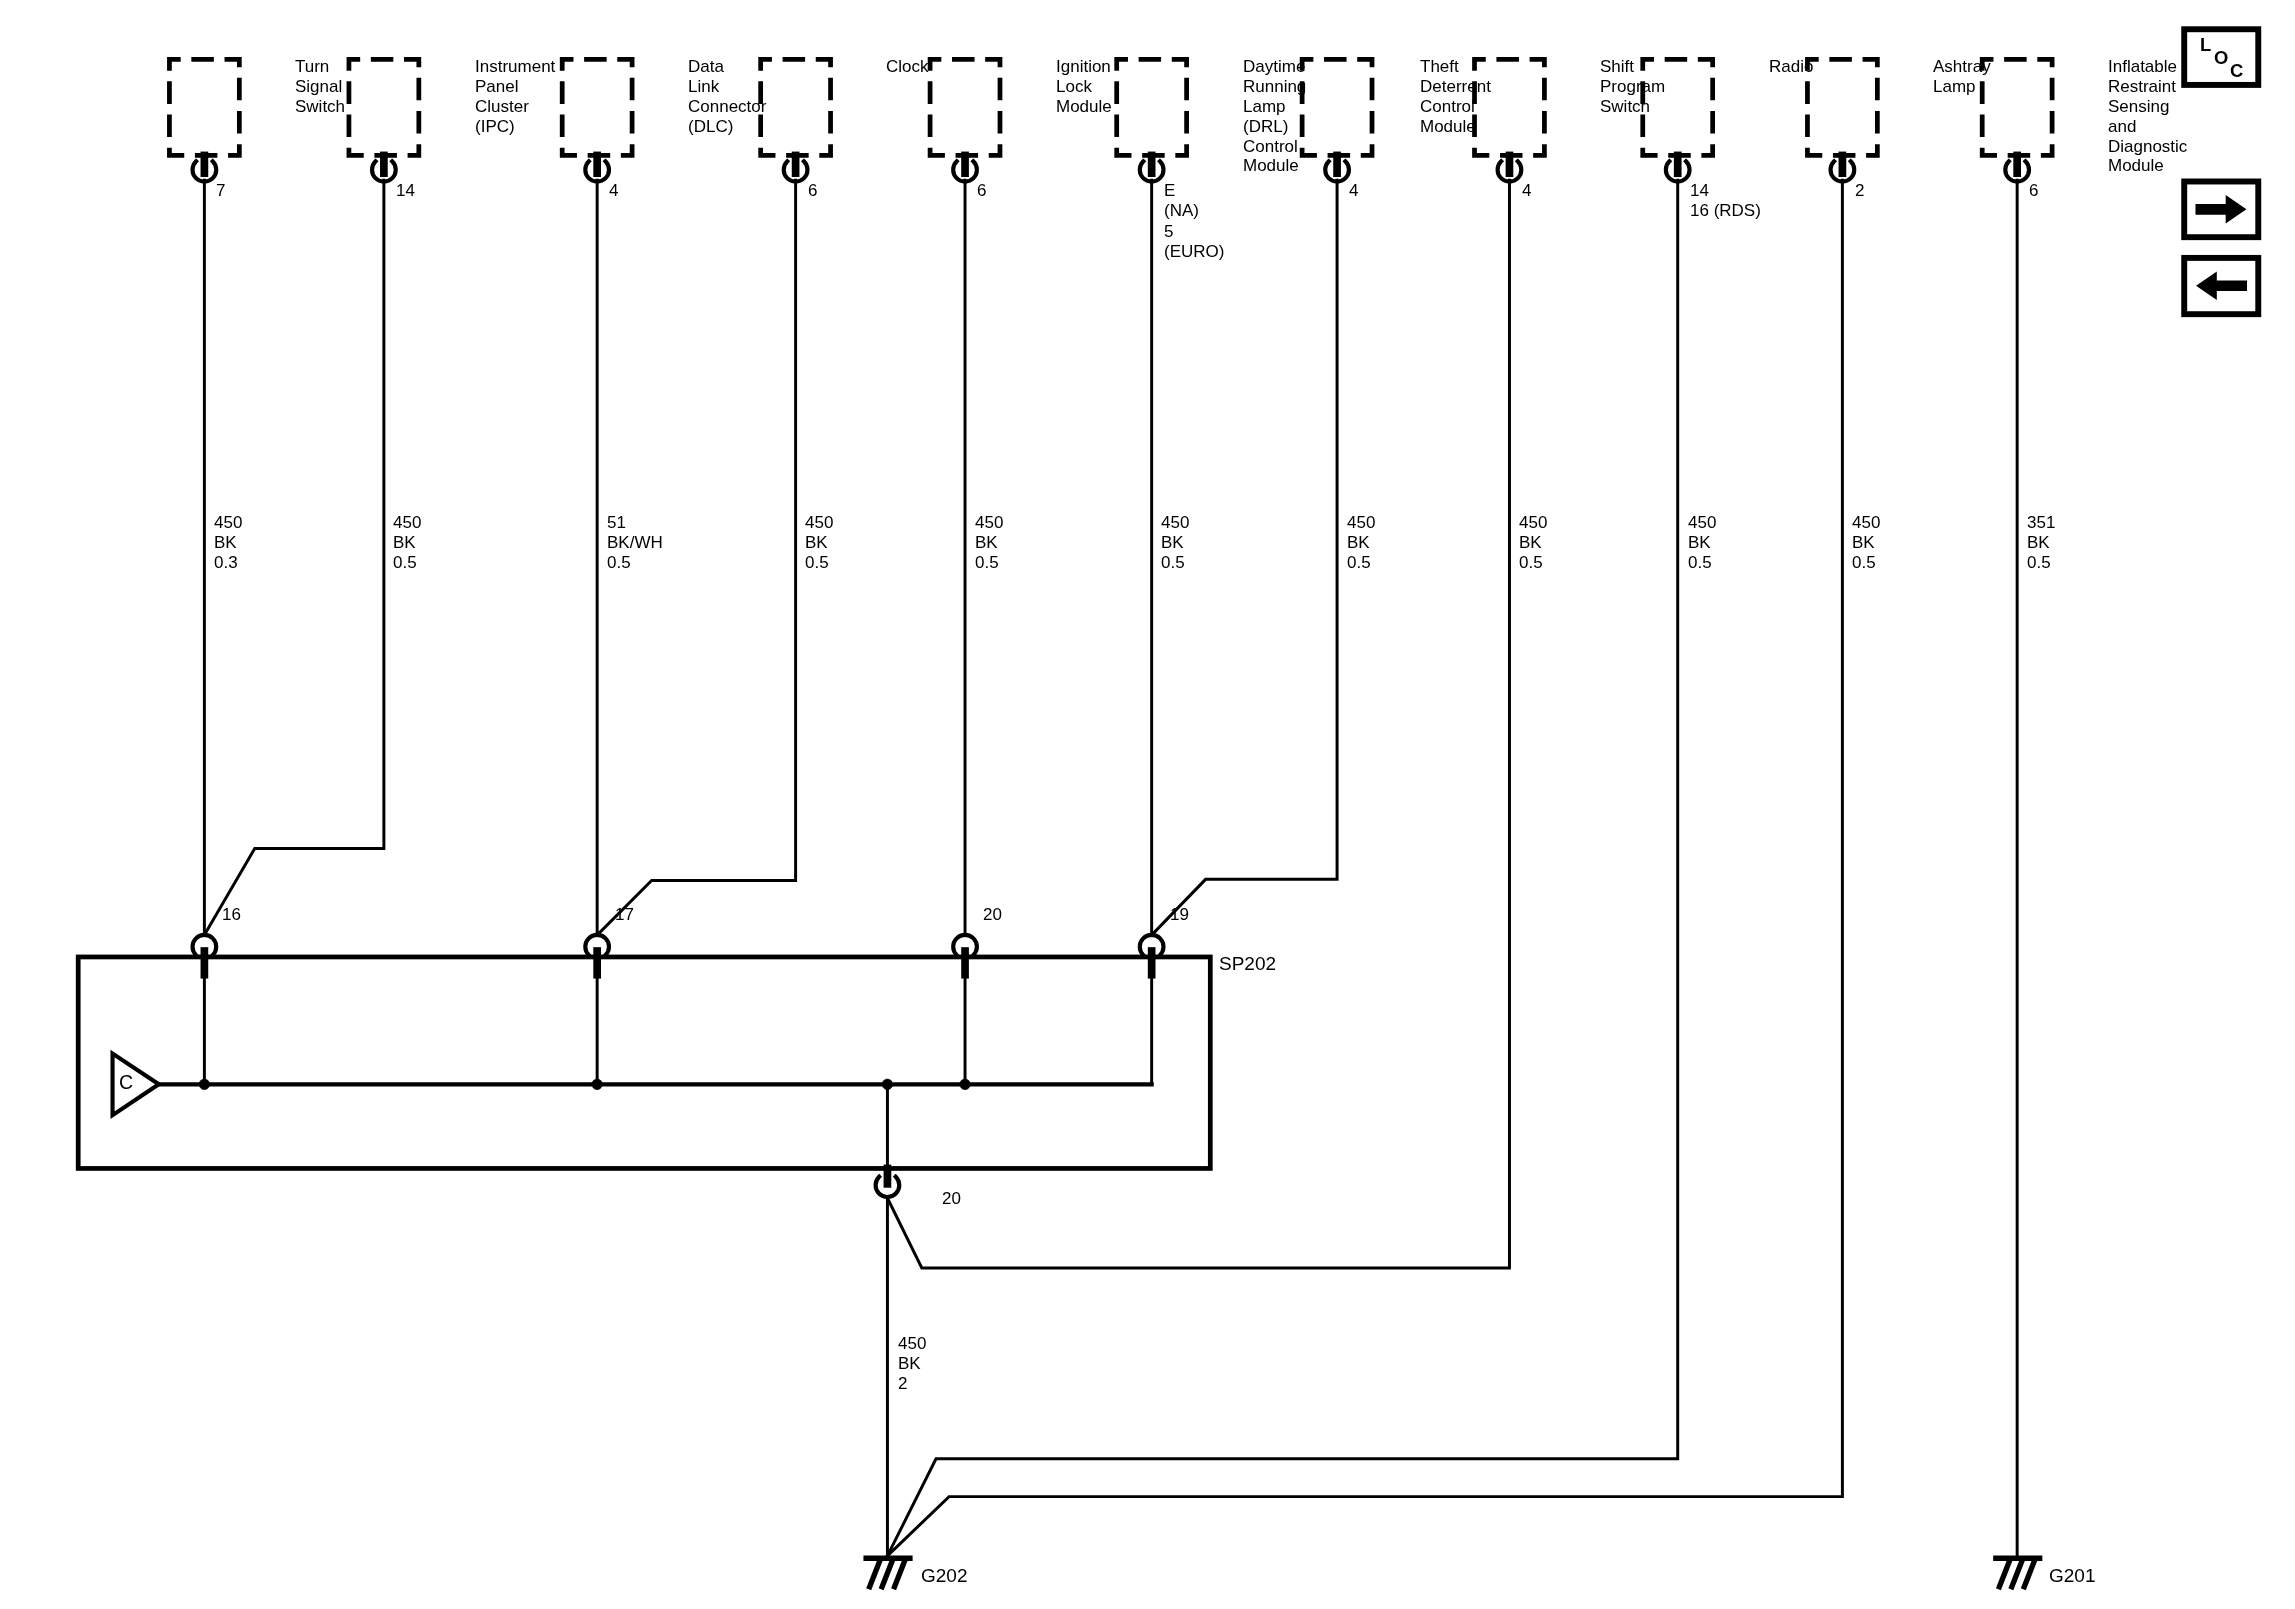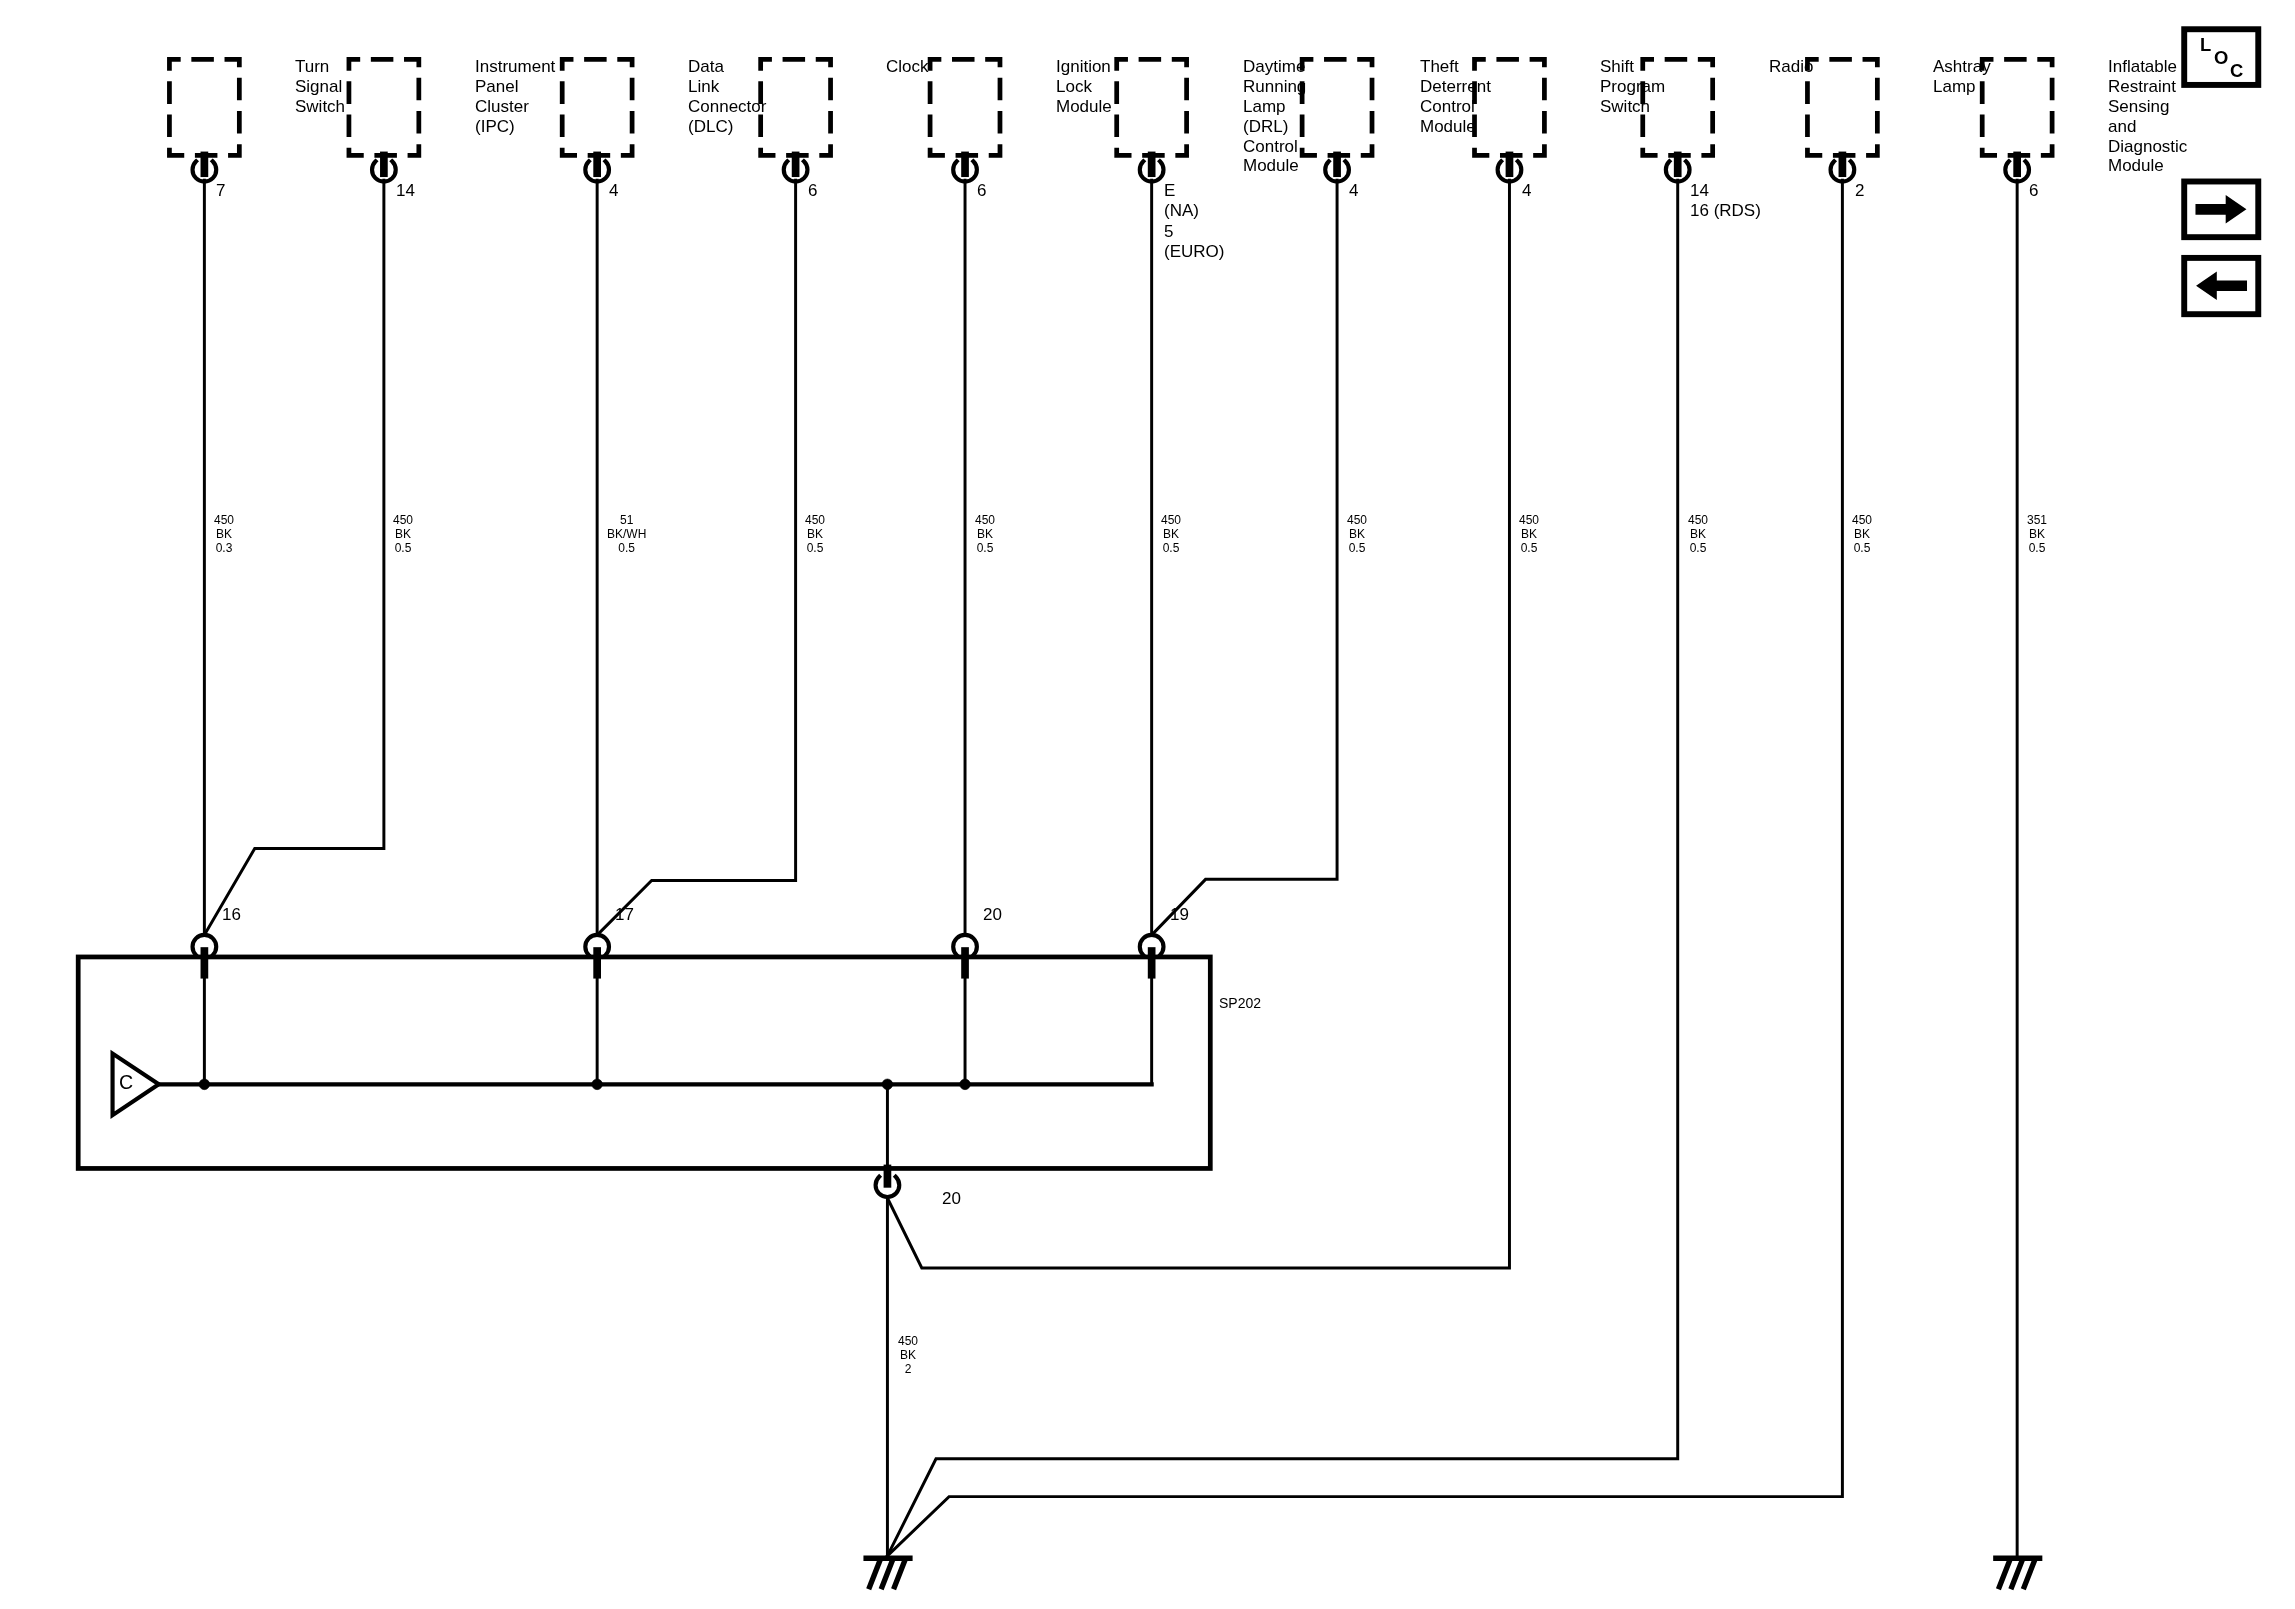--- a/index.html
+++ b/index.html
@@ -1,22 +1,22 @@
 <!DOCTYPE html>
 <html style="font-size:9.5px"><head>
 <meta charset="utf-8">
 <style>
   html,body{margin:0;padding:0;background:#ffffff;}
   body{width:2295px;height:1610px;position:relative;font-family:"Liberation Sans",sans-serif;color:#000;}
   #stage{position:absolute;left:0;top:0;width:2295px;height:1610px;}
   svg.wiring{position:absolute;left:0;top:0;}
   .lbl{position:absolute;white-space:pre-line;font-size:17px;line-height:1.17;letter-spacing:0px;margin-left:48px;}
   .pinlbl{position:absolute;white-space:pre-line;font-size:17px;line-height:1.2;}
-  .wirelbl{position:absolute;white-space:pre-line;font-size:12px;line-height:1.17;text-align:center;}
-  .biglbl{position:absolute;font-size:14px;margin-top:42px;}
+  .wirelbl{position:absolute;white-space:pre-line;font-size:17px;line-height:1.17;}
+  .biglbl{position:absolute;font-size:19px;}
   .locletter{position:absolute;font-size:18.4px;font-weight:bold;}
   .cletter{position:absolute;font-size:19.6px;}
 </style>
 </head>
 <body>
 
 <div id="stage">
 
   <svg class="wiring" width="2295" height="1610" viewBox="0 0 3874 2717" fill="none" stroke="#000" stroke-linecap="square">
 

